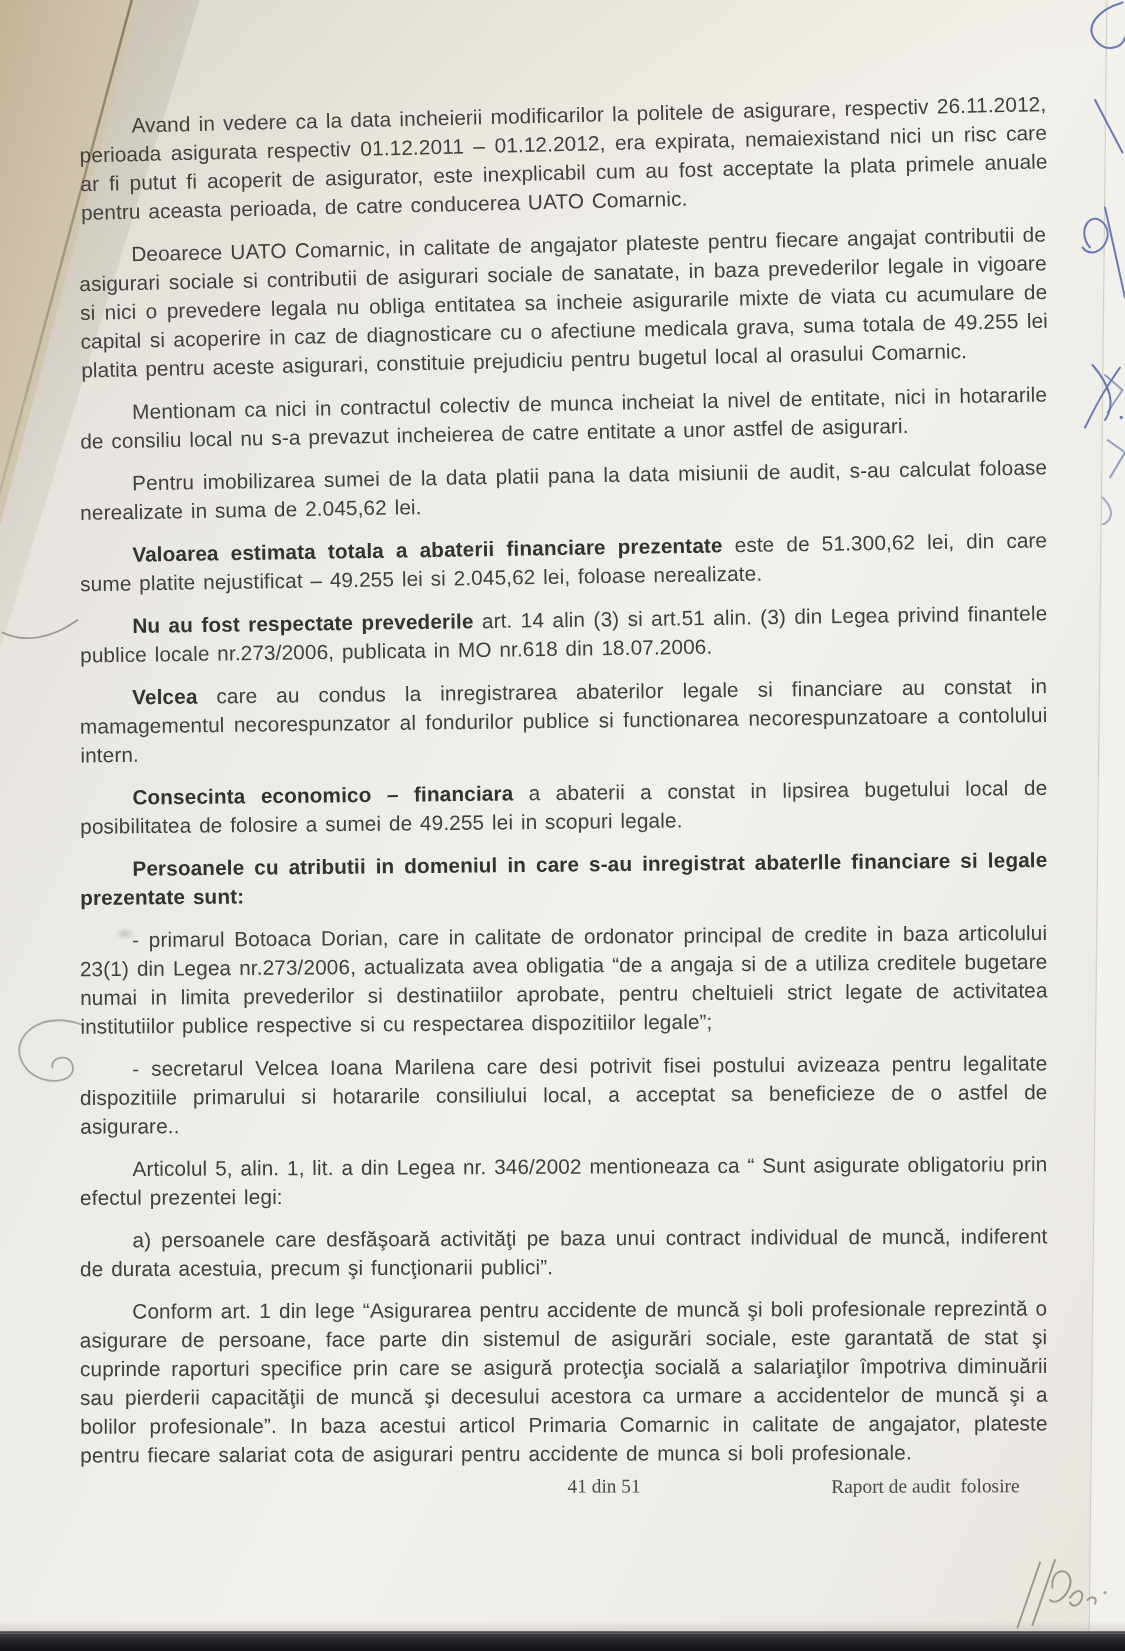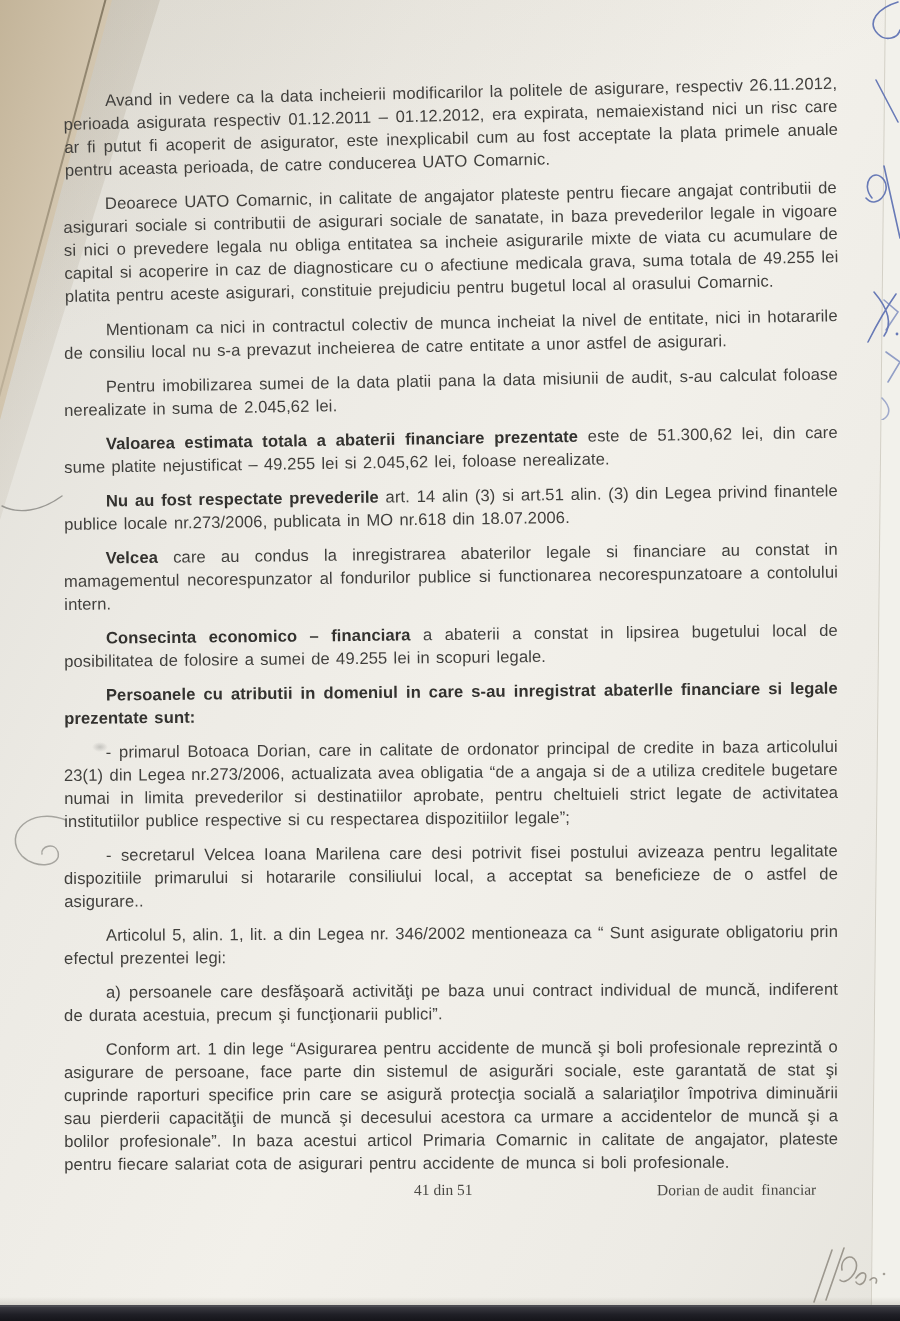--- a/index.html
+++ b/index.html
@@ -77,21 +77,21 @@
   .t11 { transform: rotate(-0.35deg); }
   .t12 { transform: rotate(-0.3deg); }
   .t13 { transform: rotate(-0.25deg); }
   .t14 { transform: rotate(-0.2deg); }
 
   .footer-page, .footer-label {
     position: absolute; top: 1181px;
     font-family: "Liberation Serif", serif; font-size: 15.5px; color: #4a4944;
     white-space: pre; transform: rotate(-0.25deg);
   }
-  .footer-page { left: 414px; }
+  .footer-page { left: 454px; }
   .footer-label { right: 84px; }
 </style>
 </head>
 <body>
 
 <div class="page">
 
   <div class="corner-shadow"></div>
   <div class="corner-fold"></div>
   <div class="corner-crease"></div>
@@ -131,21 +131,21 @@
     <p class="t8"><span class="lead">Consecinta economico – financiara</span><span> a abaterii a constat in lipsirea bugetului local de posibilitatea de folosire a sumei de 49.255 lei in scopuri legale.</span></p>
     <p class="t9"><span class="lead">Persoanele cu atributii in domeniul in care s-au inregistrat abaterlle financiare si legale prezentate sunt:</span><span></span></p>
     <p class="t10"><span class="lead"></span><span>- primarul Botoaca Dorian, care in calitate de ordonator principal de credite in baza articolului 23(1) din Legea nr.273/2006, actualizata avea obligatia “de a angaja si de a utiliza creditele bugetare numai in limita prevederilor si destinatiilor aprobate, pentru cheltuieli strict legate de activitatea institutiilor publice respective si cu respectarea dispozitiilor legale”;</span></p>
     <p class="t11"><span class="lead"></span><span>- secretarul Velcea Ioana Marilena care desi potrivit fisei postului avizeaza pentru legalitate dispozitiile primarului si hotararile consiliului local, a acceptat sa beneficieze de o astfel de asigurare..</span></p>
     <p class="t12"><span class="lead"></span><span>Articolul 5, alin. 1, lit. a din Legea nr. 346/2002 mentioneaza ca “ Sunt asigurate obligatoriu prin efectul prezentei legi:</span></p>
     <p class="t13"><span class="lead"></span><span>a) persoanele care desfăşoară activităţi pe baza unui contract individual de muncă, indiferent de durata acestuia, precum şi funcţionarii publici”.</span></p>
     <p class="t14"><span class="lead"></span><span>Conform art. 1 din lege “Asigurarea pentru accidente de muncă şi boli profesionale reprezintă o asigurare de persoane, face parte din sistemul de asigurări sociale, este garantată de stat şi cuprinde raporturi specifice prin care se asigură protecţia socială a salariaţilor împotriva diminuării sau pierderii capacităţii de muncă şi decesului acestora ca urmare a accidentelor de muncă şi a bolilor profesionale”. In baza acestui articol Primaria Comarnic in calitate de angajator, plateste pentru fiecare salariat cota de asigurari pentru accidente de munca si boli profesionale.</span></p>
   </div>
 
   <span class="footer-page">41 din 51</span>
-  <span class="footer-label">Dorian de audit  financiar</span>
+  <span class="footer-label">Raport de audit  folosire</span>
 
   <svg class="pencil-signature" width="92" height="68" viewBox="0 0 92 68">
     <g fill="none" stroke="#8f8a80" stroke-width="1.6" stroke-linecap="round" opacity="0.85">
       <path d="M16,62 L34,10"></path>
       <path d="M28,60 L46,8"></path>
       <path d="M44,30 C42,18 54,12 58,22 C61,32 48,46 42,40"></path>
       <path d="M58,38 C64,30 70,32 67,40 C65,45 60,46 58,42"></path>
       <path d="M72,40 C76,36 80,38 78,43"></path>
     </g>
     <circle cx="86" cy="34" r="1.3" fill="#8f8a80" opacity="0.8"></circle>

